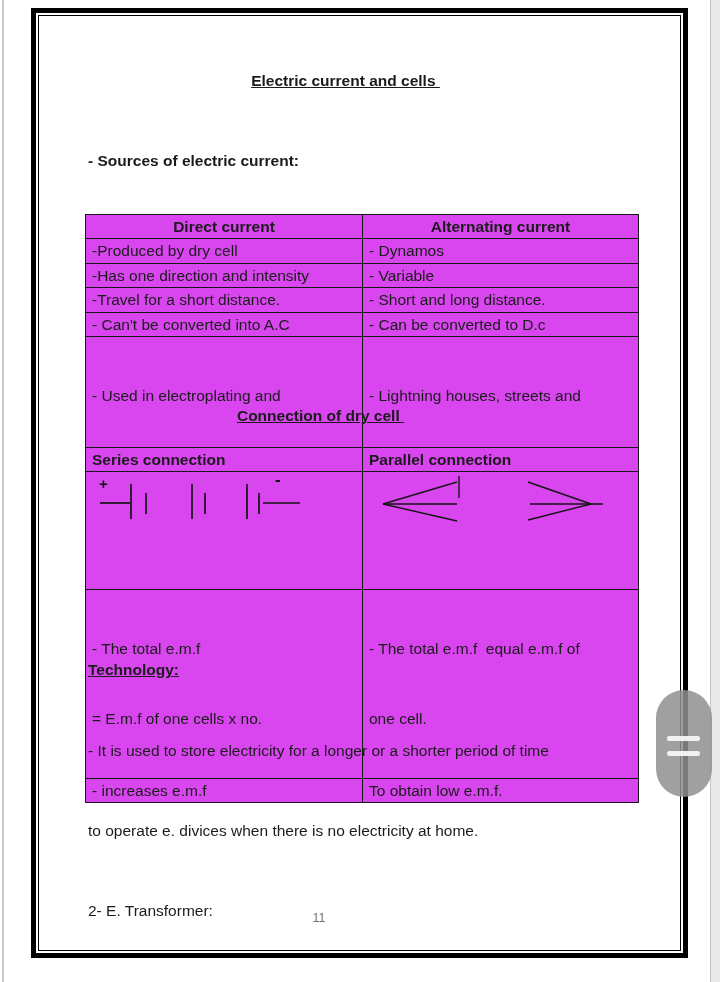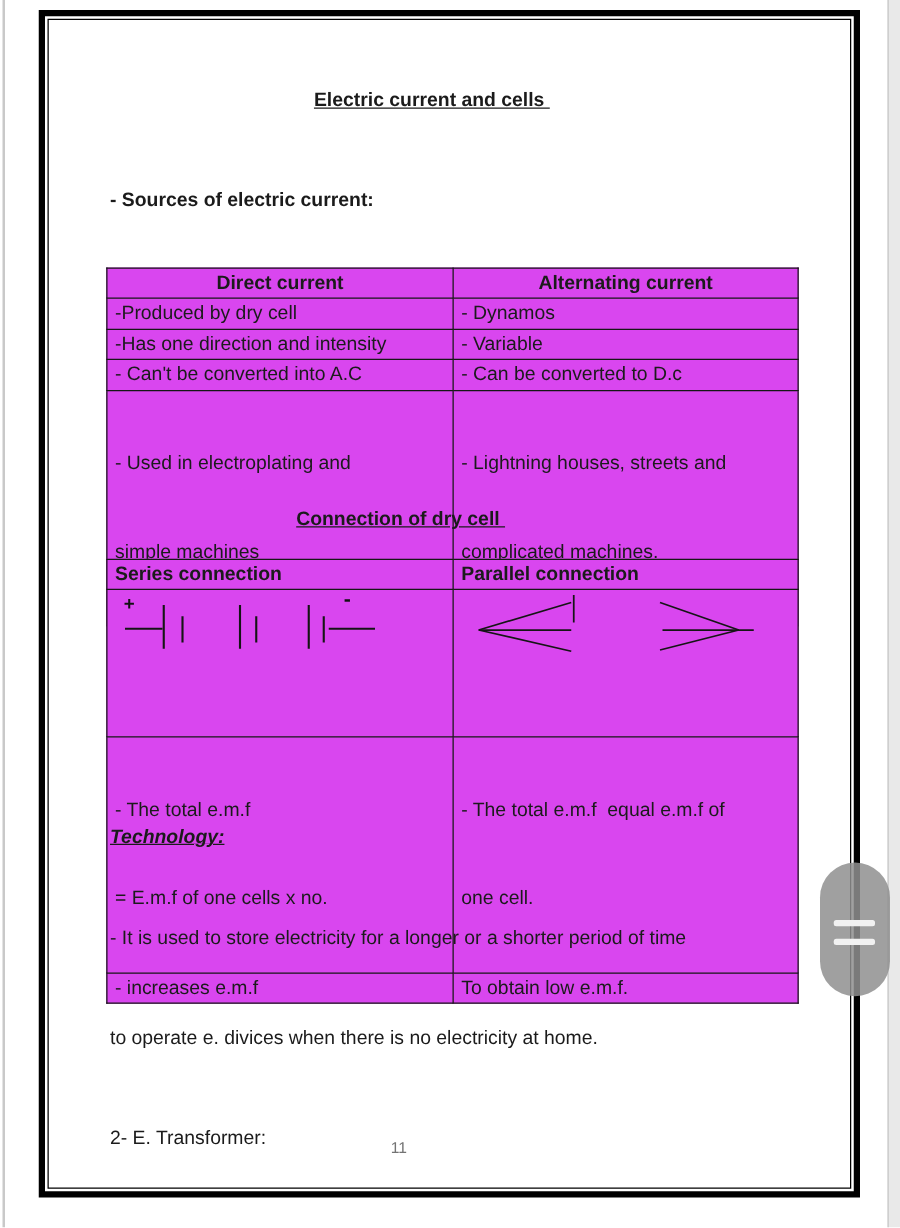--- a/index.html
+++ b/index.html
@@ -18,21 +18,21 @@
 
   
   .frame{position:absolute;left:31px;top:8px;width:647px;height:940px;border:5px solid #000;}
   .frame::after{content:"";position:absolute;inset:2px;border:1px solid #000;}
 
   .title{position:absolute;left:31px;top:67px;width:629px;height:27px;line-height:27px;
     text-align:center;font-weight:bold;font-size:15.5px;text-decoration:underline;white-space:pre;}
 
   .intro{position:absolute;left:88px;top:94px;width:560px;font-size:15.5px;line-height:26.8px;white-space:pre;}
   .b{font-weight:bold;}
-  .u{text-decoration:underline;font-style:italic;}
+  .u{text-decoration:underline;}
 
   table.tbl{position:absolute;border-collapse:collapse;table-layout:fixed;width:553px;
     font-size:15.5px;background:#d946ef;}
   table.tbl td,table.tbl th{border:1px solid #171717;padding:0 6px;vertical-align:middle;
     line-height:23.4px;overflow:hidden;white-space:pre;}
   table.tbl th{font-weight:bold;}
   .tbl1{left:85px;top:214px;}
   .tbl1 th{text-align:center;height:23px;}
   .tbl1 td{height:23px;}
   .tbl1 tr.dbl td{height:47px;vertical-align:top;}
@@ -96,20 +96,24 @@
     </tr>
     <tr>
       <td>-Produced by dry cell</td>
       <td>- Dynamos</td>
     </tr>
     <tr>
       <td>-Has one direction and intensity</td>
       <td>- Variable</td>
     </tr>
     <tr>
+      <td>-Travel for a short distance.</td>
+      <td>- Short and long distance.</td>
+    </tr>
+    <tr>
       <td>- Can't be converted into A.C</td>
       <td>- Can be converted to D.c</td>
     </tr>
     <tr class="dbl">
       <td>
         <span class="cellline">- Used in electroplating and</span>
         <span class="cellline">simple machines</span>
       </td>
       <td>
         <span class="cellline">- Lightning houses, streets and</span>

